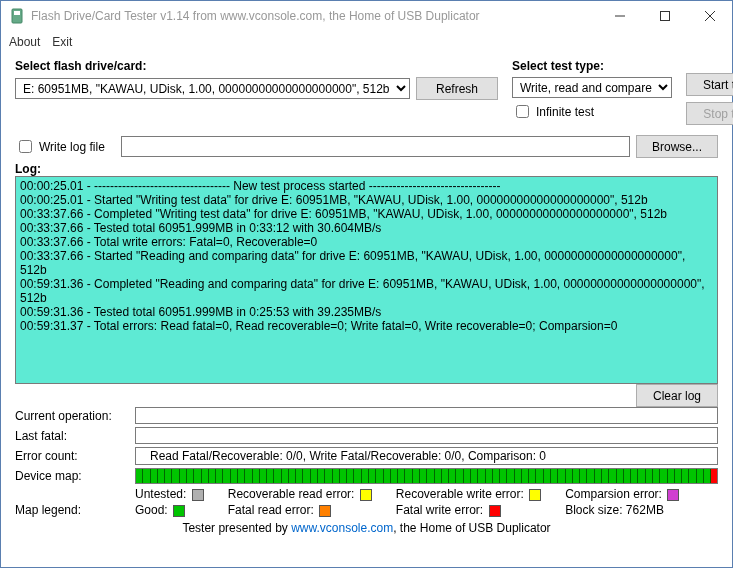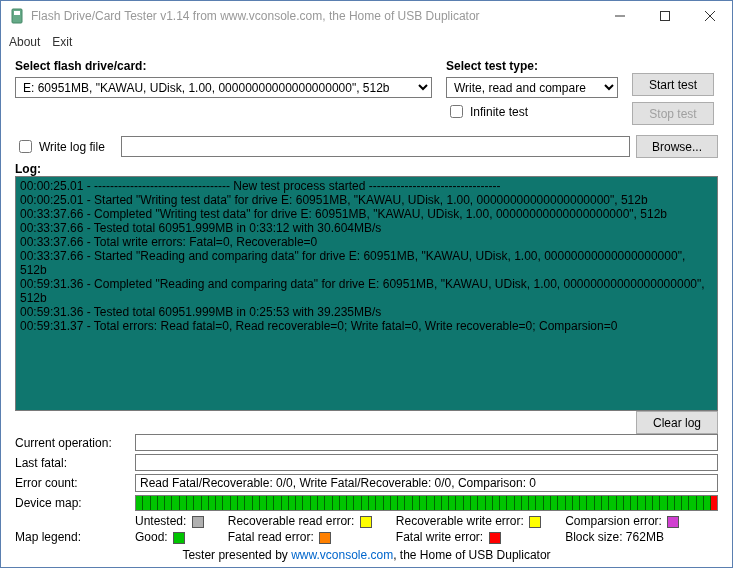--- a/index.html
+++ b/index.html
@@ -16,24 +16,24 @@
   .row { display: flex; align-items: center; gap: 6px; margin-bottom: 4px; }
   .toprow { display: flex; gap: 14px; align-items: flex-start; }
   .col { display: flex; flex-direction: column; gap: 4px; }
   label.lbl { color: #000; font-weight: bold; }
   select.combo, input.txt { border: 1px solid #7a7a7a; padding: 1px 3px; height: 21px; background: #fff; }
   select.combo { font-size: 12px; }
   .btn { border: 1px solid #adadad; background: #e1e1e1; height: 23px; width: 82px; text-align: center; cursor: default; }
   .btn.disabled { color: #a0a0a0; }
   .chk { display: flex; align-items: center; gap: 4px; }
   .chk input { width: 13px; height: 13px; }
-  .logbox { border: 1px solid #7a7a7a; width: 100%; height: 235px; padding: 2px 4px; background: #0f766e; overflow: auto; color: #000; font-size: 12px; line-height: 14px; white-space: pre-wrap; }
+  .logbox { border: 1px solid #7a7a7a; width: 100%; height: 208px; padding: 2px 4px; background: #5eead4; overflow: auto; color: #000; font-size: 12px; line-height: 14px; white-space: pre-wrap; }
   .field { display: flex; align-items: center; margin-bottom: 3px; }
   .field .flbl { width: 120px; }
-  .field .fval { flex: 1; border: 1px solid #7a7a7a; padding: 1px 4px; min-height: 17px; background: #fff; font-size: 12px; }
+  .field .fval { flex: 1; border: 1px solid #7a7a7a; padding: 1px 14px; min-height: 17px; background: #fff; font-size: 12px; }
   .devmap { display: flex; height: 16px; border: 1px solid #7a7a7a; flex: 1; overflow: hidden; }
   .devmap span { flex: 1; }
   .green { background: #00c400; border-right: 1px solid #060; }
   .red { background: #ff0000; }
   .sw { display: inline-block; width: 12px; height: 12px; vertical-align: middle; margin-left: 2px; }
   .legcol { display: flex; flex-direction: column; gap: 2px; font-size: 11px; }
   .footer { text-align: center; font-size: 11px; margin-top: 4px; }
   .footer a { color: #0066cc; }
   .clearrow { display: flex; justify-content: flex-end; margin: 0 0; }
 </style>
@@ -72,20 +72,21 @@
   </div>
 
   <div class="content">
     <div class="toprow">
       <div class="col" style="flex:1;">
         <label class="lbl">Select flash drive/card:</label>
         <div class="row">
           <select class="combo" style="flex:1;">
             <option>E: 60951MB, "KAWAU, UDisk, 1.00, 00000000000000000000", 512b</option>
           </select>
+          <button class="btn">Refresh</button>
         </div>
       </div>
       <div class="col" style="width:172px;">
         <label class="lbl">Select test type:</label>
         <select class="combo">
           <option>Write, read and compare</option>
         </select>
         <label class="chk">
             <input type="checkbox" style="">
             <span>Infinite test</span>

